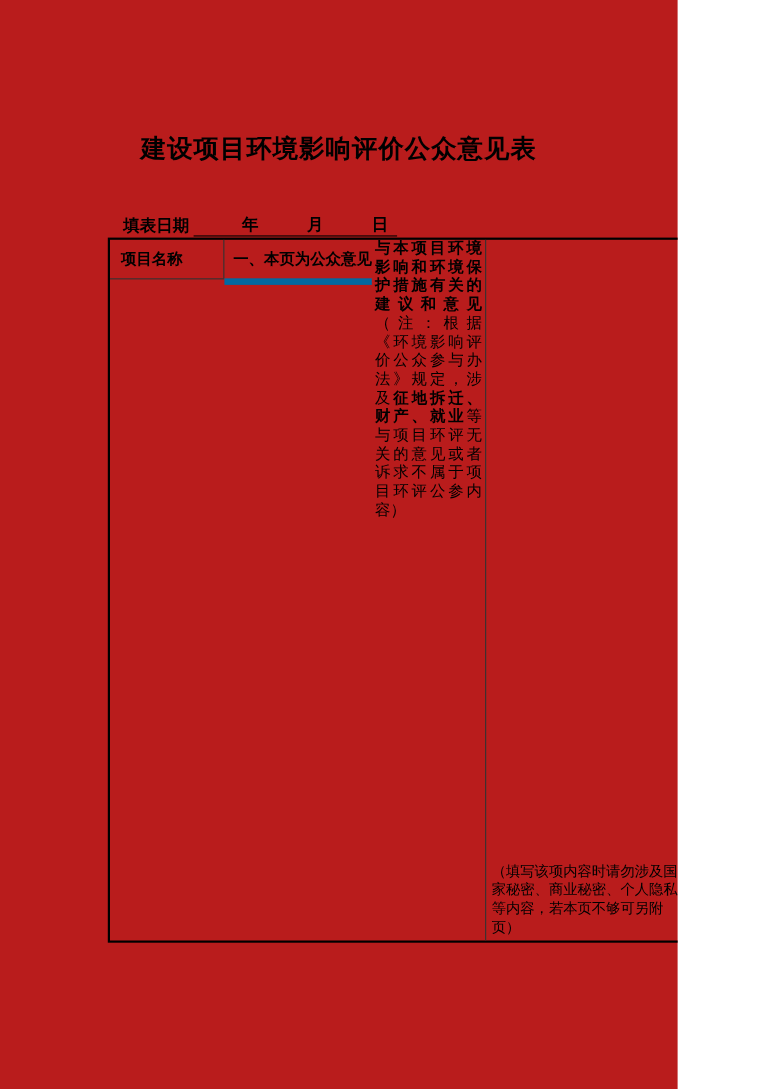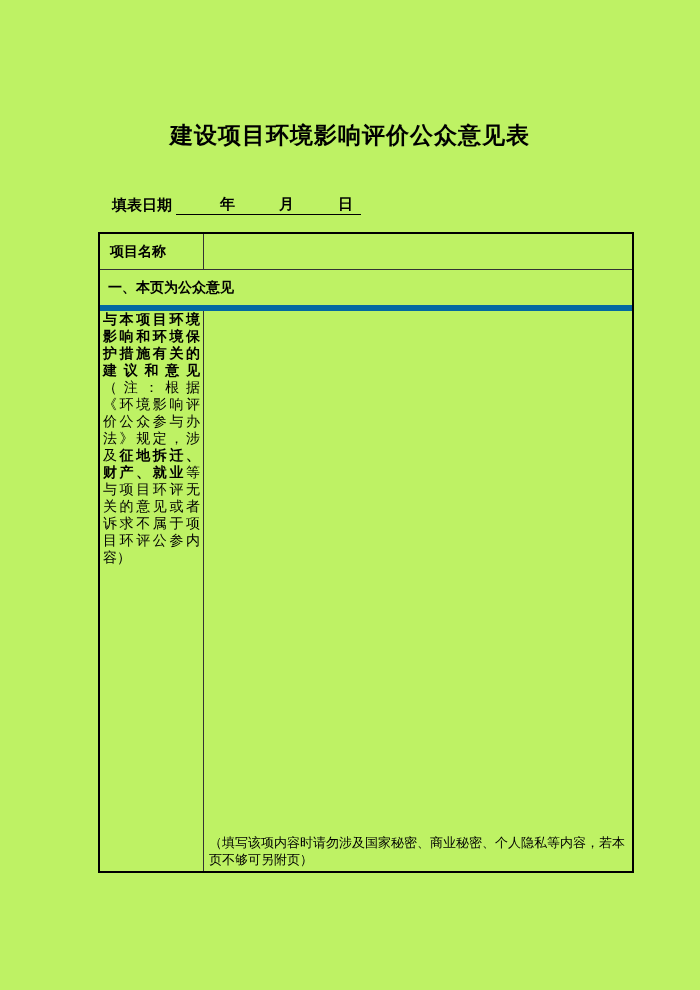--- a/index.html
+++ b/index.html
@@ -2,23 +2,23 @@
 <html><head>
 <meta charset="utf-8">
 <style>
   html, body {
     margin: 0;
     padding: 0;
     background: #ffffff;
   }
   .page {
     position: relative;
-    width: 700px;
+    width: 616px;
     height: 990px;
-    background: #bef264;
+    background: #b91c1c;
     font-family: "DejaVu Serif", "Liberation Serif", serif;
     color: #000000;
     overflow: hidden;
   }
 
   
   .doc-title {
     position: absolute;
     top: 120px;
     left: 0;
@@ -52,27 +52,27 @@
     vertical-align: bottom;
     height: 20px;
   }
   .date-gap { display: inline-block; width: 44px; height: 1px; }
   .date-char { display: inline-block; }
 
   
   .form-table {
     position: absolute;
     left: 98px;
-    top: 232px;
+    top: 216px;
     width: 536px;
     height: 641px;
     border: 2px solid #000;
     box-sizing: border-box;
     display: flex;
-    flex-direction: column;
+    flex-direction: row;
   }
   .row-project {
     display: flex;
     height: 35px;
     border-bottom: 1px solid #333;
     flex: 0 0 auto;
   }
   .cell-project-label {
     width: 104px;
     flex: 0 0 104px;

